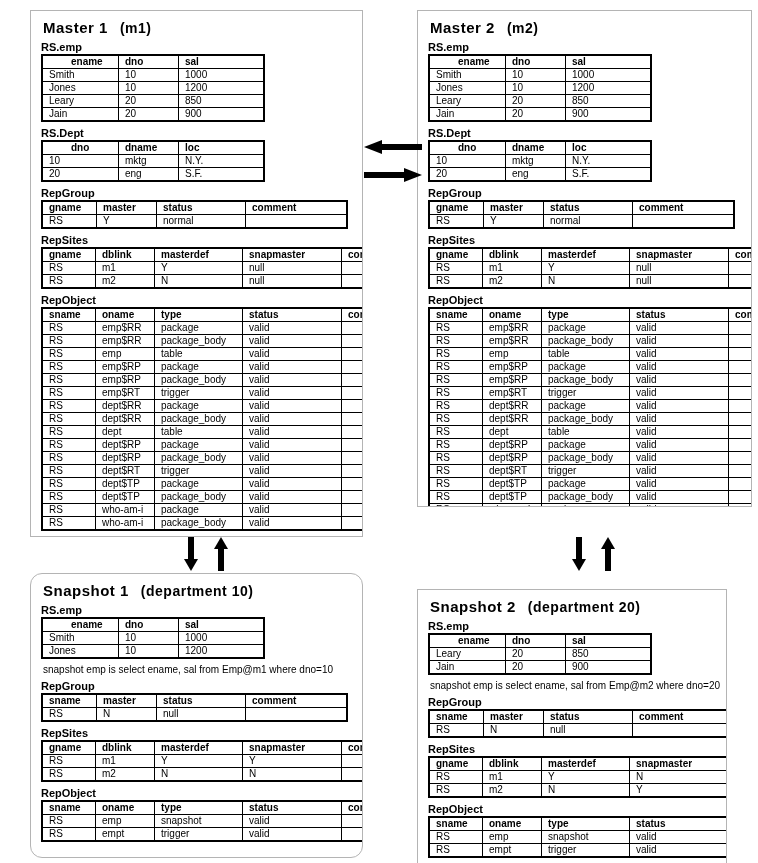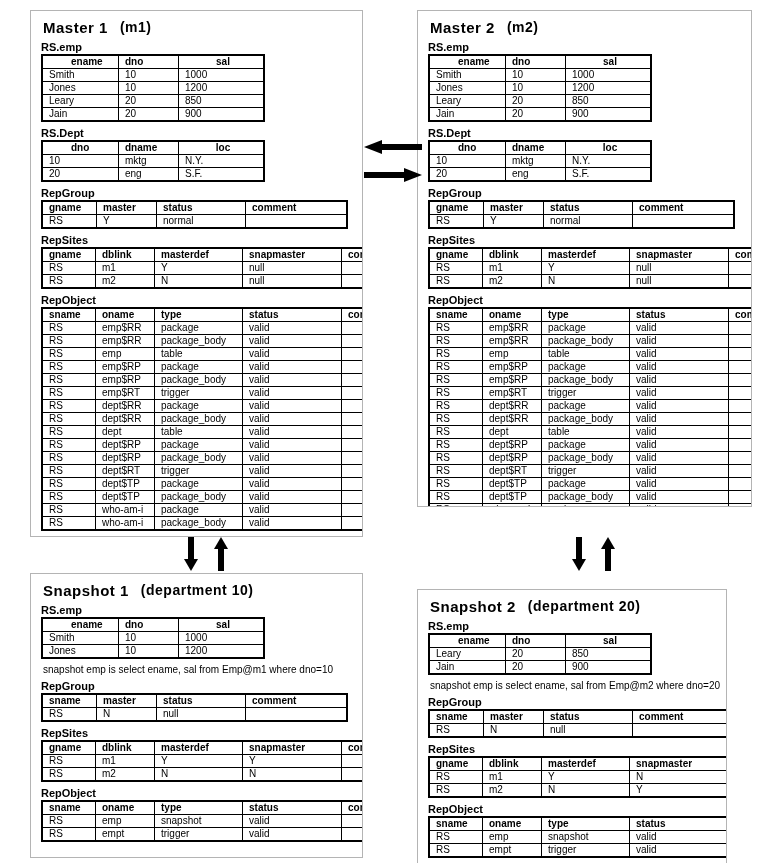--- a/index.html
+++ b/index.html
@@ -17,39 +17,39 @@
   .panel{
     position:absolute;
     box-sizing:border-box;
     border:1px solid var(--panel-border);
     background:#ffffff;
     padding:6px 0 0 10px;
     overflow:hidden;
   }
   #panel-0{left:30px;top:10px;width:333px;height:527px;}
   #panel-1{left:417px;top:10px;width:335px;height:497px;}
-  #panel-2{left:30px;top:573px;width:333px;height:285px;}
+  #panel-2{left:30px;top:573px;width:333px;height:285px;border-radius:12px;}
   #panel-3{left:417px;top:573px;width:310px;height:285px;margin-top:16px;}
 
-  .ptitle{margin:2px 0 0 2px;display:flex;align-items:flex-start;}
+  .ptitle{margin:2px 0 0 2px;display:flex;align-items:flex-end;}
   .ptitle .big{font-size:15px;font-weight:bold;letter-spacing:0.5px;}
   .ptitle .small{font-size:14px;font-weight:bold;margin-left:12px;letter-spacing:0.5px;}
 
   .tlabel{font-weight:bold;font-size:11px;margin:5px 0 1px 0;}
   table.dt{border-collapse:collapse;border:2px solid #000;table-layout:fixed;}
   .dt th,.dt td{
     border:1px solid #000;
     height:12px;line-height:12px;
     padding:0 2px 0 6px;
     font-size:10px;text-align:left;
     overflow:hidden;white-space:nowrap;
   }
   .dt th{font-weight:bold;}
   table.cols3{width:172px;}
-  .cols3 th:nth-child(1){width:45px;padding-left:28px;} .cols3 th:nth-child(2){width:51px;} .cols3 th:nth-child(3){width:76px;text-align:center;}
+  .cols3 th:nth-child(1){width:45px;padding-left:28px;} .cols3 th:nth-child(2){width:51px;} .cols3 th:nth-child(3){width:76px;}
   table.cols4{width:268px;}
   .cols4 th:nth-child(1){width:45px;} .cols4 th:nth-child(2){width:51px;} .cols4 th:nth-child(3){width:80px;} .cols4 th:nth-child(4){width:92px;}
   table.cols5{width:318px;}
   .cols5 th:nth-child(1){width:44px;} .cols5 th:nth-child(2){width:50px;} .cols5 th:nth-child(3){width:79px;} .cols5 th:nth-child(4){width:90px;} .cols5 th:nth-child(5){width:55px;}
 
   .note{font-size:10px;margin:5px 0 0 2px;white-space:nowrap;}
 
   .arrow{position:absolute;}
   .arr-h{width:58px;height:14px;}
   .arr-h .shaft{position:absolute;top:4px;height:6px;background:#000;}

